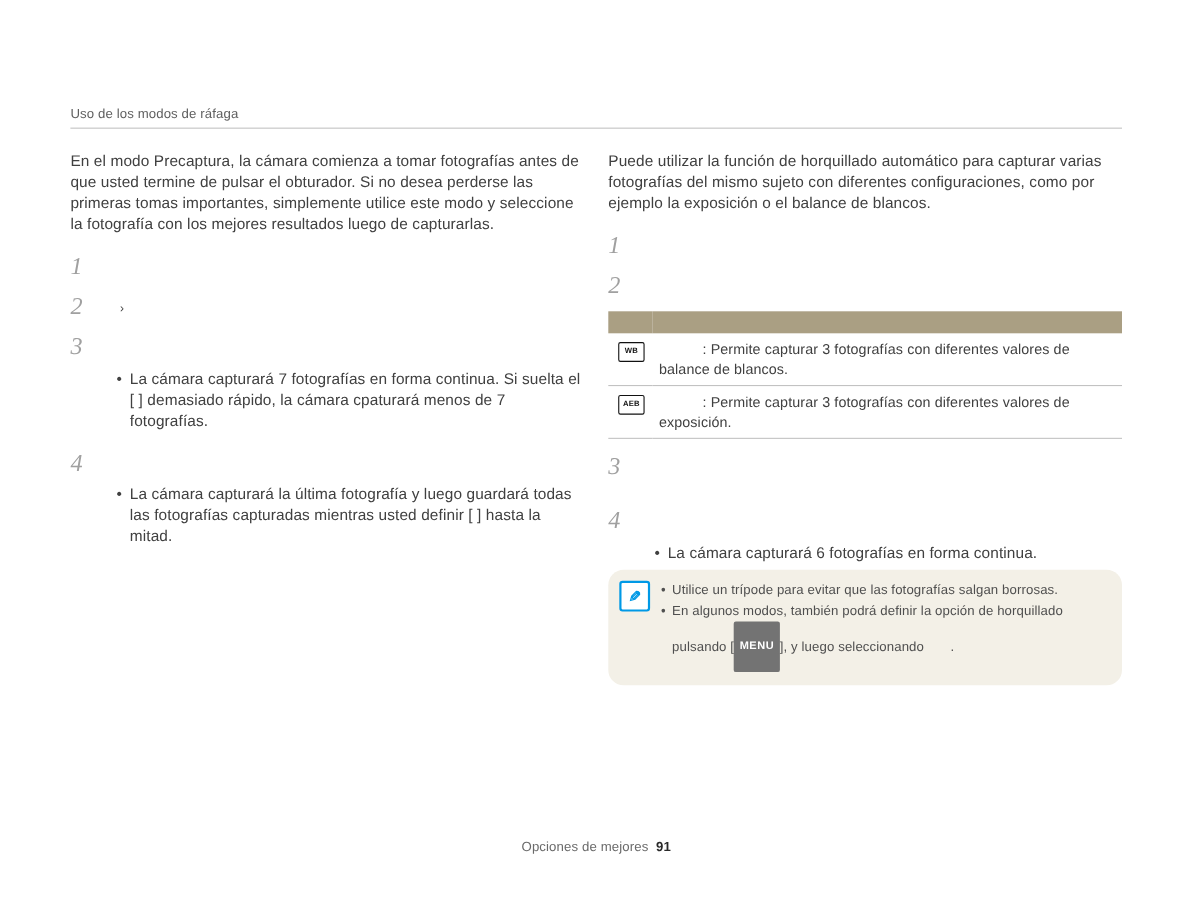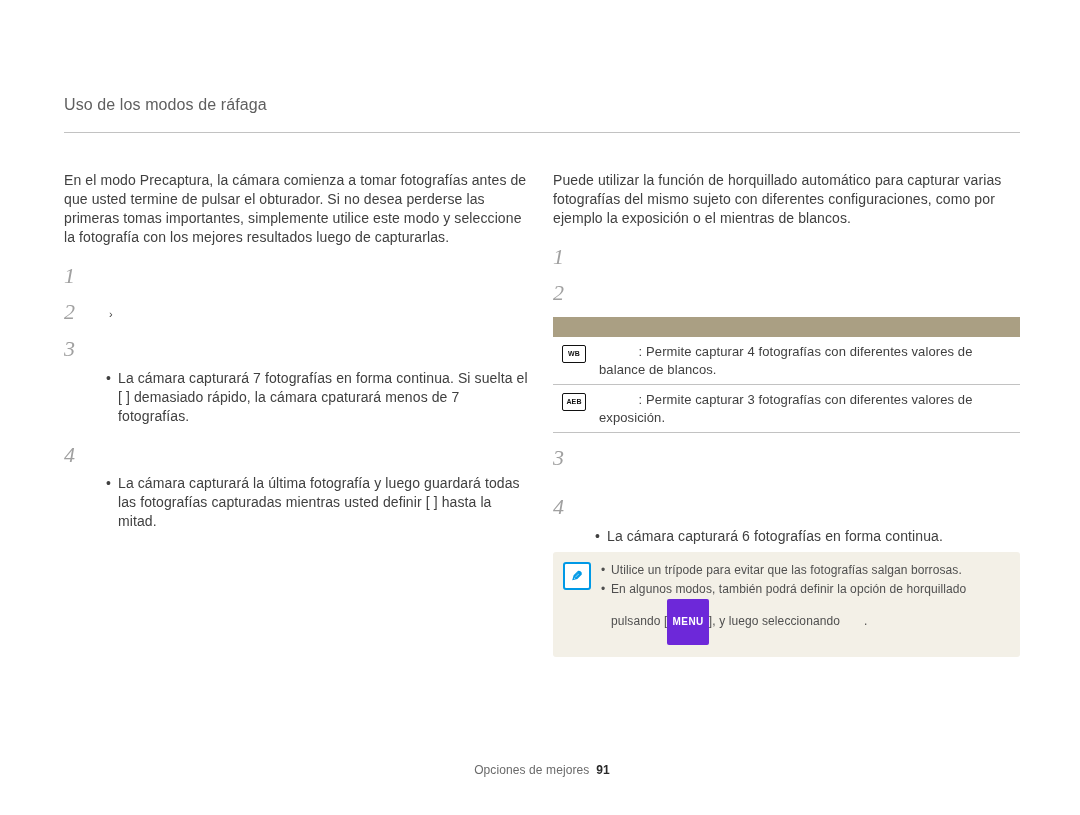--- a/index.html
+++ b/index.html
@@ -19,26 +19,26 @@
     color:var(--text);
     font-size:14px;
     letter-spacing:0.1px;
     position:relative;
   }
   .page{
     position:absolute;
     left:64px;right:60px;top:96px;bottom:0;
   }
   .header{
-    font-size:16px;
+    font-size:12px;
     font-weight:300;
     color:#5f5f5f;
     border-bottom:1px solid var(--rule);
-    padding-bottom:18px;
-    margin-bottom:38px;
+    padding-bottom:6px;
+    margin-bottom:20px;
     font-stretch:condensed;
   }
   .columns{
     display:flex;
     gap:22px;
     justify-content:center;
   }
   .col{flex:1;min-width:0;}
   p.intro{
     margin:0 0 14px 0;
@@ -114,21 +114,21 @@
   }
   .mini-icon::after{
     content:attr(data-txt);
     position:absolute;left:0;right:0;top:0;bottom:0;
     display:flex;align-items:center;justify-content:center;
   }
 
   
   .note{
     background:var(--note-bg);
-    border-radius:3px;
+    border-radius:14px;
     padding:10px 14px 10px 48px;
     font-size:12px;
     line-height:1.45;
     position:relative;
     color:#4f4f4f;
   }
   .note ul{margin:0;padding:0;list-style:none;}
   .note li{position:relative;padding-left:10px;margin-bottom:2px;}
   .note li::before{content:"•";position:absolute;left:0;}
   .note-icon{
@@ -140,21 +140,21 @@
     font-size:14px;font-weight:600;
     display:flex;align-items:center;justify-content:center;
     background:#fff;
   }
   .note-icon::before{
     content:"✎";
     transform:scaleX(-1);
   }
   .menubtn{
     display:inline-block;
-    background:#6d28d9;color:#fff;
+    background:#737373;color:#fff;
     font-size:10px;font-weight:bold;
     padding:16px 5px;border-radius:2px;
     letter-spacing:0.5px;
     vertical-align:middle;
   }
 
   .footer{
     position:absolute;
     left:0;right:0;bottom:38px;
     text-align:center;
@@ -182,34 +182,34 @@
         <li>La cámara capturará 7 fotografías en forma continua. Si suelta el [          ] demasiado rápido, la cámara cpaturará menos de 7 fotografías.</li>
       </ul>
 
       <div class="numstep" style="margin-top:14px;"><span>4</span></div>
       <ul class="sub">
         <li>La cámara capturará la última fotografía y luego guardará todas las fotografías capturadas mientras usted definir [          ] hasta la mitad.</li>
       </ul>
     </div>
 
     <div class="col">
-      <p class="intro">Puede utilizar la función de horquillado automático para capturar varias fotografías del mismo sujeto con diferentes configuraciones, como por ejemplo la exposición o el mientras de blancos.</p>
+      <p class="intro">Puede utilizar la función de horquillado automático para capturar varias fotografías del mismo sujeto con diferentes configuraciones, como por ejemplo la exposición o el balance de blancos.</p>
 
       <div class="numstep"><span>1</span></div>
       <div class="numstep"><span>2</span></div>
 
       <table class="opt">
         <tbody>
             <tr>
               <th></th>
               <th></th>
             </tr>
         <tr>
           <td class="iconcell"><span class="mini-icon" data-txt="WB"></span></td>
-          <td><span style="visibility:hidden">xxxxxx</span><span>: Permite capturar 4 fotografías con diferentes valores de balance de blancos.</span></td>
+          <td><span style="visibility:hidden">xxxxxx</span><span>: Permite capturar 3 fotografías con diferentes valores de balance de blancos.</span></td>
         </tr>
         <tr>
           <td class="iconcell"><span class="mini-icon" data-txt="AEB"></span></td>
           <td><span style="visibility:hidden">xxxxxx</span><span>: Permite capturar 3 fotografías con diferentes valores de exposición.</span></td>
         </tr>
       </tbody>
         </table>
 
       <div class="numstep" style="margin-top:10px;"><span>3</span></div>
       <div class="numstep" style="margin-top:18px;"><span>4</span></div>

